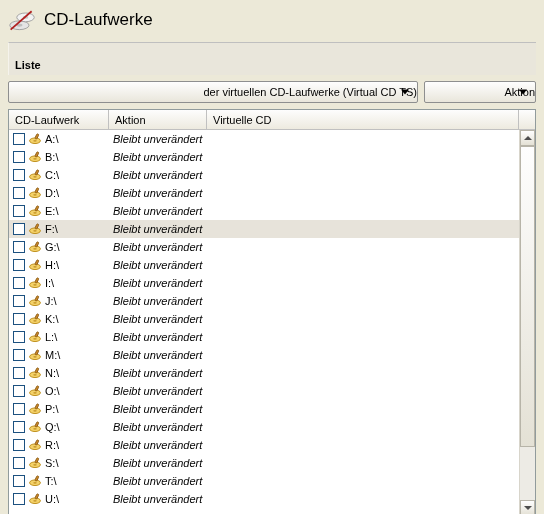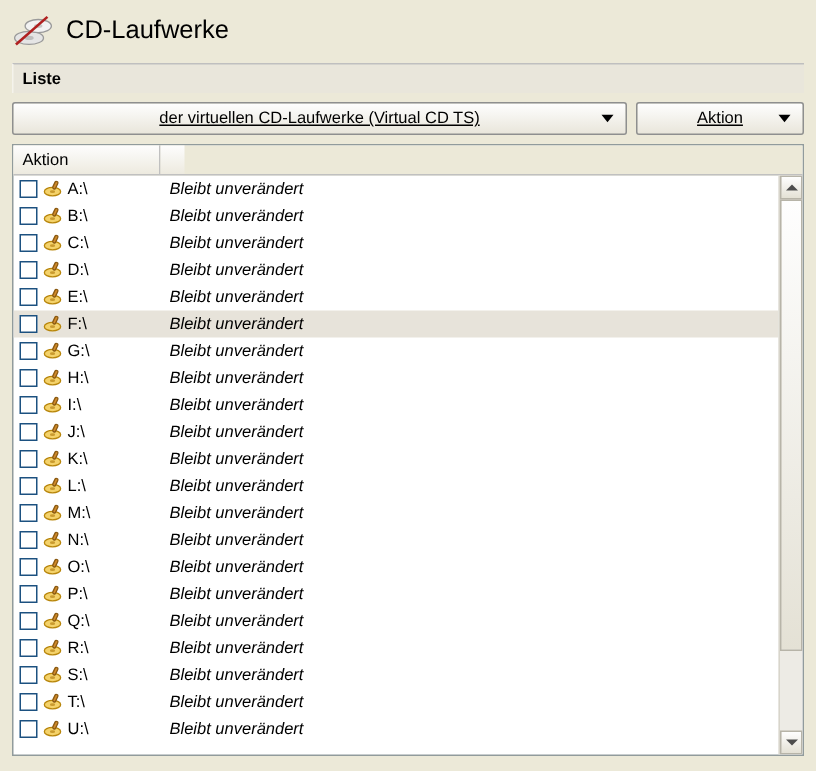--- a/index.html
+++ b/index.html
@@ -23,43 +23,42 @@
   .header-icon {
     width: 28px; height: 28px;
     margin-right: 8px;
     position: relative;
   }
   .header-title { font-size: 17px; }
 
   
   .section-bar {
     margin: 0 8px;
-    padding: 4px 6px;
+    padding: 16px 6px;
     background: #E9E6DB;
     border-top: 1px solid #BFBFBF;
     border-left: 1px solid #F5F3EC;
     font-weight: bold;
     height: 20px;
   }
 
   .controls {
     display: flex;
     gap: 6px;
     margin: 6px 8px 6px 8px;
   }
   .dropdown {
     flex: 1;
     height: 22px;
     background: linear-gradient(#FEFEFE, #E9E6DB);
     border: 1px solid #8E8F8F;
     border-radius: 2px;
-    display: flex; align-items: center; justify-content: center;
+    display: flex; align-items: center; justify-content: flex-end;
     position: relative;
     cursor: pointer;
-    text-decoration: underline;
   }
   .dropdown .dd-label { text-align: center; }
   .dropdown .dd-caret {
     position: absolute; right: 8px; top: 50%; transform: translateY(-50%);
     width: 0; height: 0;
     border-left: 4px solid transparent;
     border-right: 4px solid transparent;
     border-top: 5px solid #000;
   }
   .action-dd { width: 112px; flex: 0 0 112px; }
@@ -188,21 +187,23 @@
     <span class="dd-caret"></span>
   </div>
   <div class="dropdown action-dd">
     <span class="dd-label">Aktion</span>
     <span class="dd-caret"></span>
   </div>
 </div>
 
 <div class="table-frame">
   <div class="thead">
+    <div class="th col-drive">CD-Laufwerk</div>
     <div class="th col-action">Aktion</div>
+    <div class="th col-virtual">Virtuelle CD</div>
     <div class="th col-scroll"></div>
   </div>
   <div class="tbody-wrap">
     <div class="tbody" id="tbody">
         <div class="row">
     <div class="cell col-drive">
       <span class="chk"></span>
       <span class="drive-icon"><svg viewBox="0 0 16 16" width="14" height="14">
   <ellipse cx="8" cy="10" rx="6.2" ry="3.2" fill="#F4D26A" stroke="#B8860B"></ellipse>
   <ellipse cx="8" cy="10" rx="2" ry="1" fill="#C99A2E"></ellipse>

